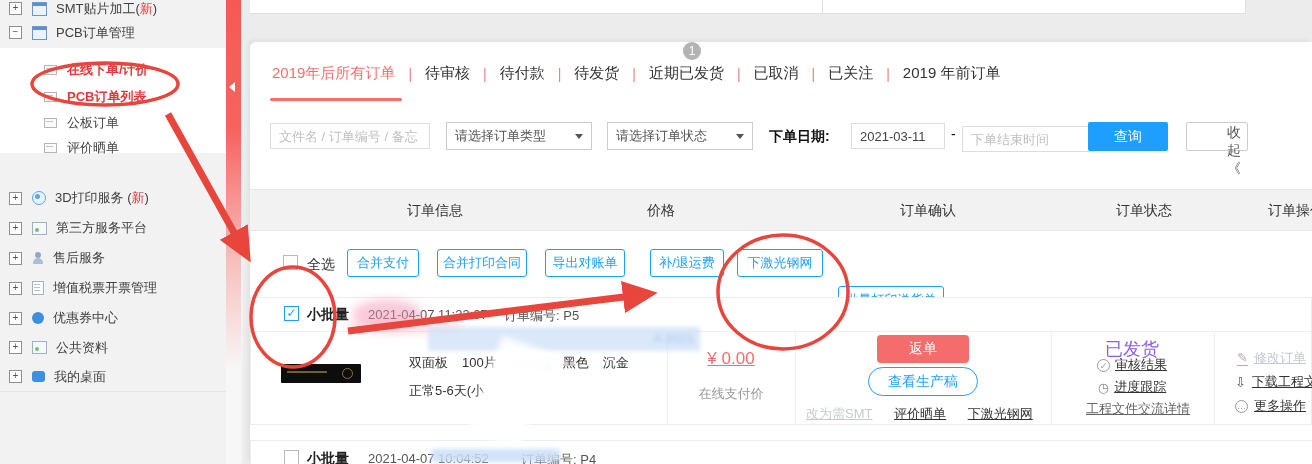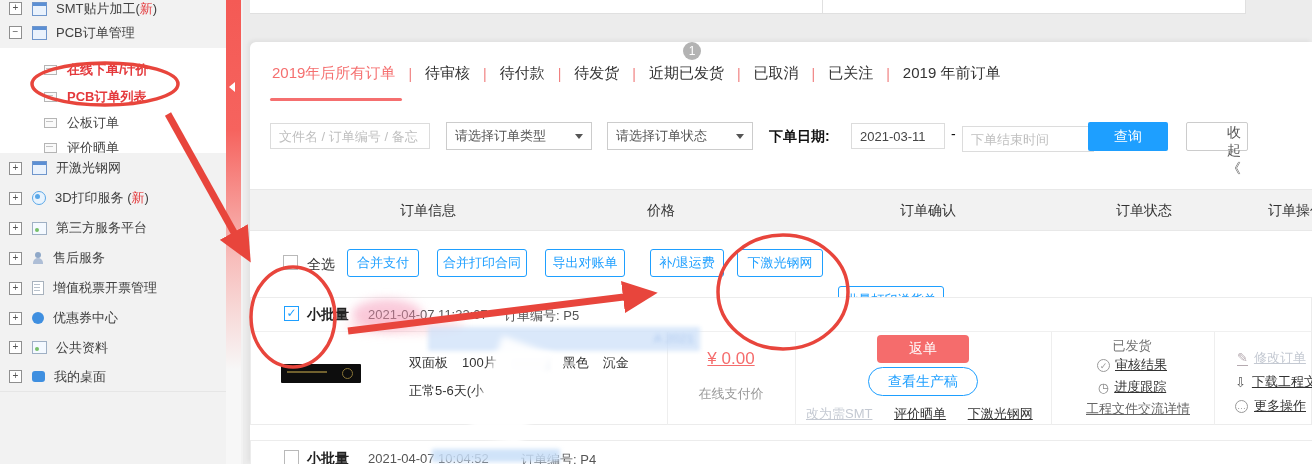--- a/index.html
+++ b/index.html
@@ -99,21 +99,21 @@
   a.lnk-mut{color:#666;text-decoration:underline;cursor:pointer;margin-left:12px;}
   .price-val{position:absolute;left:480px;top:17px;transform:translateX(-50%);font-size:17px;color:#f56c6c;
              text-decoration:underline;white-space:nowrap;}
   .price-note{position:absolute;left:480px;top:53px;transform:translateX(-50%);font-size:13px;color:#999;white-space:nowrap;}
   .btn-return{position:absolute;left:626px;top:3px;width:92px;height:28px;background:#f56c6c;color:#fff;
               border:none;border-radius:4px;font-size:14px;cursor:pointer;font-family:inherit;}
   .btn-draft{position:absolute;left:617px;top:35px;width:110px;height:29px;background:#fff;color:#1e9fff;
              border:1px solid #1e9fff;border-radius:15px;font-size:14px;cursor:pointer;font-family:inherit;box-sizing:border-box;}
   .confirm-links{position:absolute;left:555px;top:73px;font-size:13px;white-space:nowrap;}
   .confirm-links a{margin-right:18px;}
-  .st-state{position:absolute;left:881px;top:5px;transform:translateX(-50%);font-size:13px;color:#737373;}
+  .st-state{position:absolute;left:881px;top:5px;transform:translateX(-50%);font-size:18px;color:#8b5cf6;}
   .st-line{position:absolute;transform:translateX(-50%);left:881px;font-size:13px;white-space:nowrap;display:flex;align-items:center;gap:5px;}
   .cir-ic{display:inline-block;width:13px;height:13px;border:1px solid #9a9a9a;border-radius:50%;
           font-size:9px;line-height:12px;text-align:center;color:#9a9a9a;box-sizing:border-box;}
   .clock-ic{color:#8a8a8a;font-size:13px;}
   .ops-line{position:absolute;font-size:13px;white-space:nowrap;display:flex;align-items:center;gap:6px;}
   .pencil-ic{color:#b5aab0;font-size:13px;border-bottom:1px solid #b5aab0;}
   .dl-ic{color:#555;font-size:13px;}
   .more-ic{display:inline-block;width:13px;height:13px;border:1px solid #999;border-radius:50%;
            font-size:9px;line-height:10px;text-align:center;color:#999;box-sizing:border-box;}
 
@@ -158,25 +158,20 @@
       </div>
       <div class="sub-row" style="top:62px;">
         <span class="sub-ic"></span>
         <span>公板订单</span>
       </div>
       <div class="sub-row" style="top:87px;">
         <span class="sub-ic"></span>
         <span>评价晒单</span>
       </div>
     </div>
-    <div class="side-row" style="top:153px;height:30px;">
-      <span class="exp plus"></span>
-      <span class="side-ic ic-win"></span>
-      <span>开激光钢网</span>
-    </div>
     <div class="side-row" style="top:183px;height:30px;">
       <span class="exp plus"></span>
       <span class="side-ic ic-sphere"></span>
       <span><span>3D打印服务 (</span><span class="red-txt">新</span><span>)</span></span>
     </div>
     <div class="side-row" style="top:213px;height:30px;">
       <span class="exp plus"></span>
       <span class="side-ic ic-pic"></span>
       <span>第三方服务平台</span>
     </div>
@@ -247,21 +242,21 @@
       <span class="car"></span>
     </div>
     <span class="f-label" style="left:519px;top:86px;">下单日期:</span>
     <input class="f-input" style="left: 601px; top: 81px; width: 94px; color: rgb(68, 68, 68);" value="2021-03-11">
     <span class="f-label" style="left:701px;top:84px;font-weight:normal;">-</span>
     <input class="f-input" style="left: 712px; top: 84px; width: 132px;" placeholder="下单结束时间">
     <button class="btn-primary" style="left:838px;top:80px;width:80px;height:29px;">查询</button>
     <button class="btn-plain" style="left:936px;top:80px;width:62px;height:29px;">收起 《</button>
 
     <div class="thead">
-      <span class="th" style="left:178px;">订单信息</span>
+      <span class="th" style="left:185px;">订单信息</span>
       <span class="th" style="left:411px;">价格</span>
       <span class="th" style="left:678px;">订单确认</span>
       <span class="th" style="left:894px;">订单状态</span>
       <span class="th" style="left:1046px;">订单操作</span>
     </div>
 
     <div class="bulk">
       <span class="cb" style="left:33px;top:6px;"></span>
       <span style="position:absolute;left:57px;top:7px;">全选</span>
       <button class="btn-outline" style="left:97px;width:72px;">合并支付</button>

